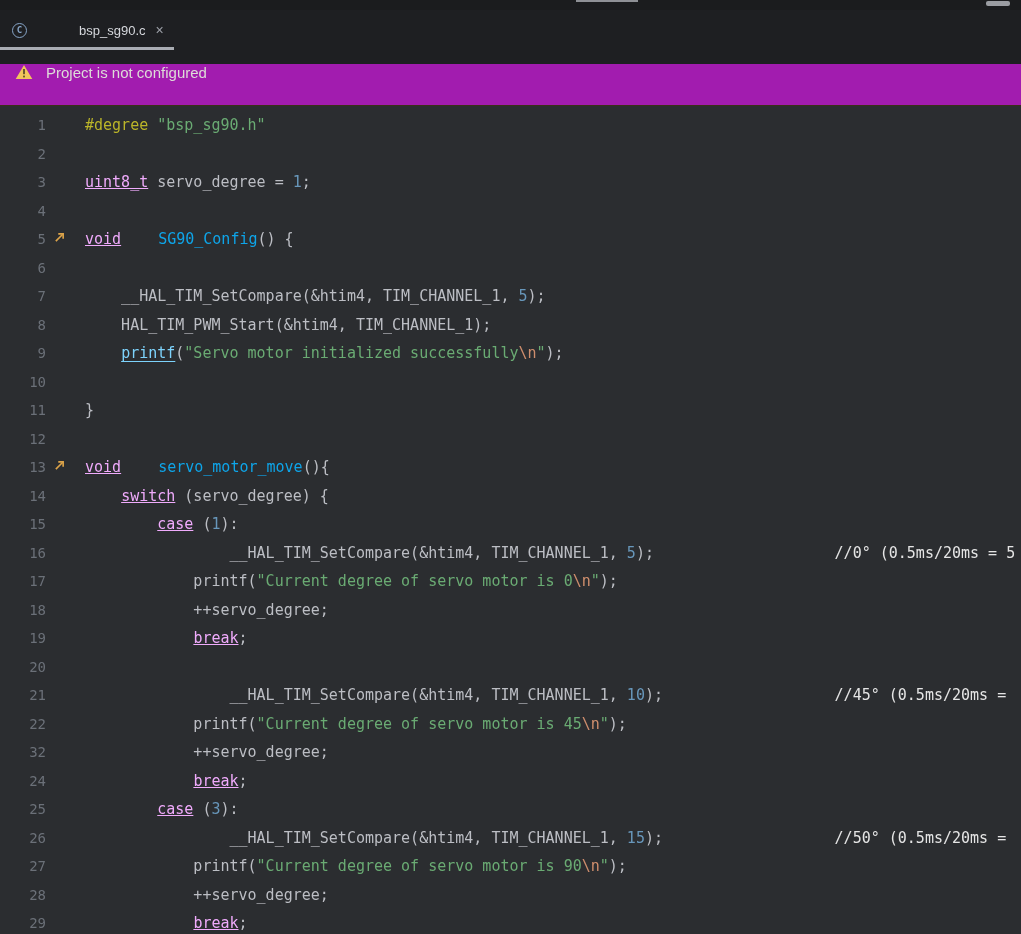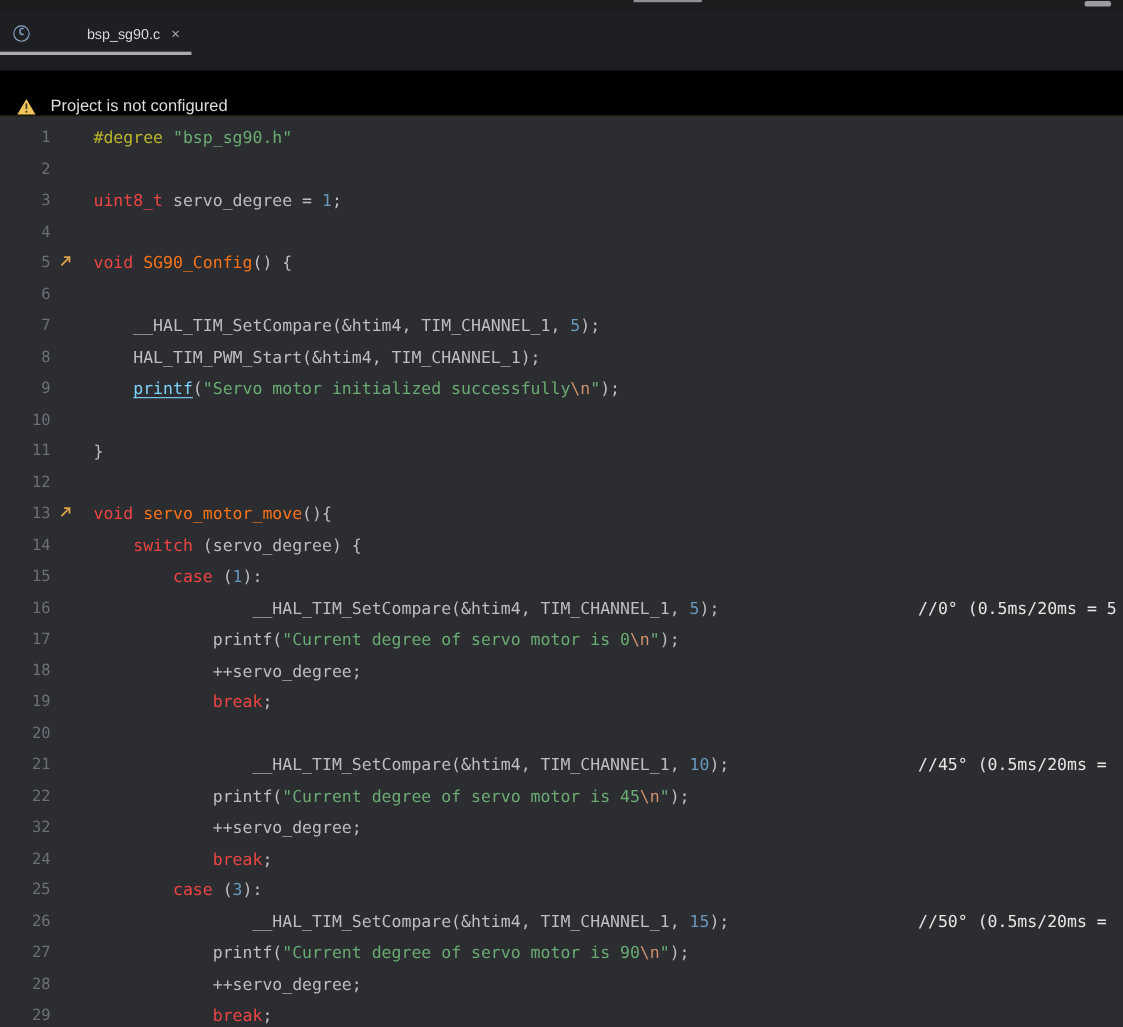--- a/index.html
+++ b/index.html
@@ -30,22 +30,22 @@
     font-family:"DejaVu Sans Mono", monospace; font-size:9px; font-weight:bold;
     box-sizing:border-box;
   }
   .tab-label { color:#D5D7DC; font-size:13px;padding-left:45px; }
   .tab-close { color:#9DA0A8; font-size:14px; line-height:1; margin-left:3px; cursor:pointer; }
 
   .tab-gap { height:14px; background:#1E1F22; flex:none; }
 
   
   .banner {
-    height:42px; background:#000000; border-bottom:1px solid #3B2F1A;
-    display:flex; align-items:flex-end; gap:13px; padding-left:15px;
+    height:42px; background:#a21caf; border-bottom:1px solid #3B2F1A;
+    display:flex; align-items:flex-start; gap:13px; padding-left:15px;
     flex:none; box-sizing:border-box;
   }
   .banner-text { color:#DEDCD8; font-size:15px; }
   .warn-icon { display:flex; align-items:center; }
 
   
   .editor { flex:1; background:#2B2D30; padding-top:5px; overflow:hidden; }
   .code-line {
     display:flex; height:28.5px; line-height:28.5px;
     font-family:"DejaVu Sans Mono", monospace; font-size:15px; white-space:pre;
@@ -53,26 +53,26 @@
   .line-number {
     width:46px; flex:none; text-align:right;
     color:#6B7078; font-size:14px; user-select:none;
   }
   .gutter-icon-slot {
     width:39px; flex:none; display:flex; align-items:center;
     padding-left:7px; box-sizing:border-box;
   }
   .code-text { color:#BCBEC4; }
   .tok-d { color:#BCBEC4; }
-  .tok-k { color:#ef4444; }
+  .tok-k { color:#f0abfc;text-decoration:underline; }
   .tok-p { color:#BBB529; }
   .tok-s { color:#6AAB73; }
   .tok-e { color:#CF8E6D; }
   .tok-n { color:#6897BB; }
-  .tok-f { color:#f97316; }
+  .tok-f { color:#0ea5e9;margin-left:28px; }
   .tok-c { color:#e5e5e5; }
   .tok-u { color:#7dd3fc; text-decoration:underline; text-underline-offset:3px; }
 </style>
 </head>
 <body>
 
 <div class="window">
 
   <div class="top-strip">
     <div class="frag-1"></div>

